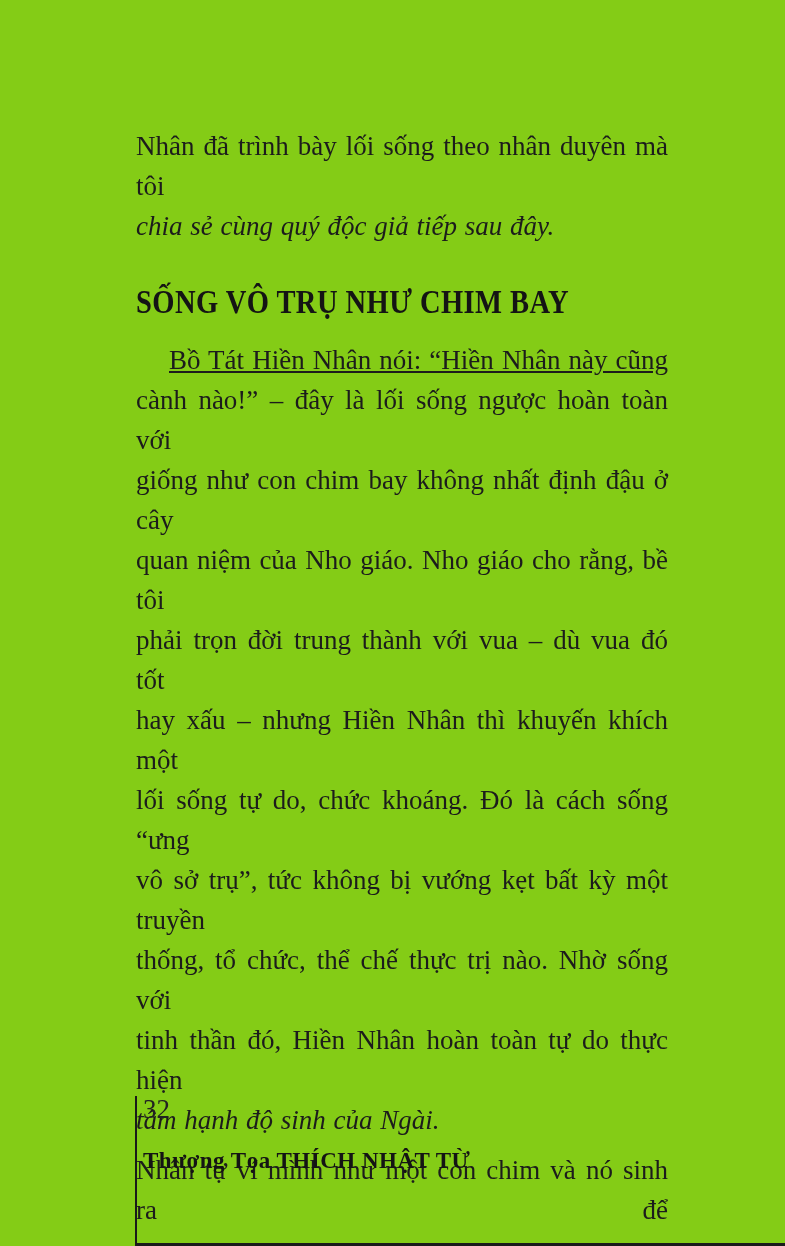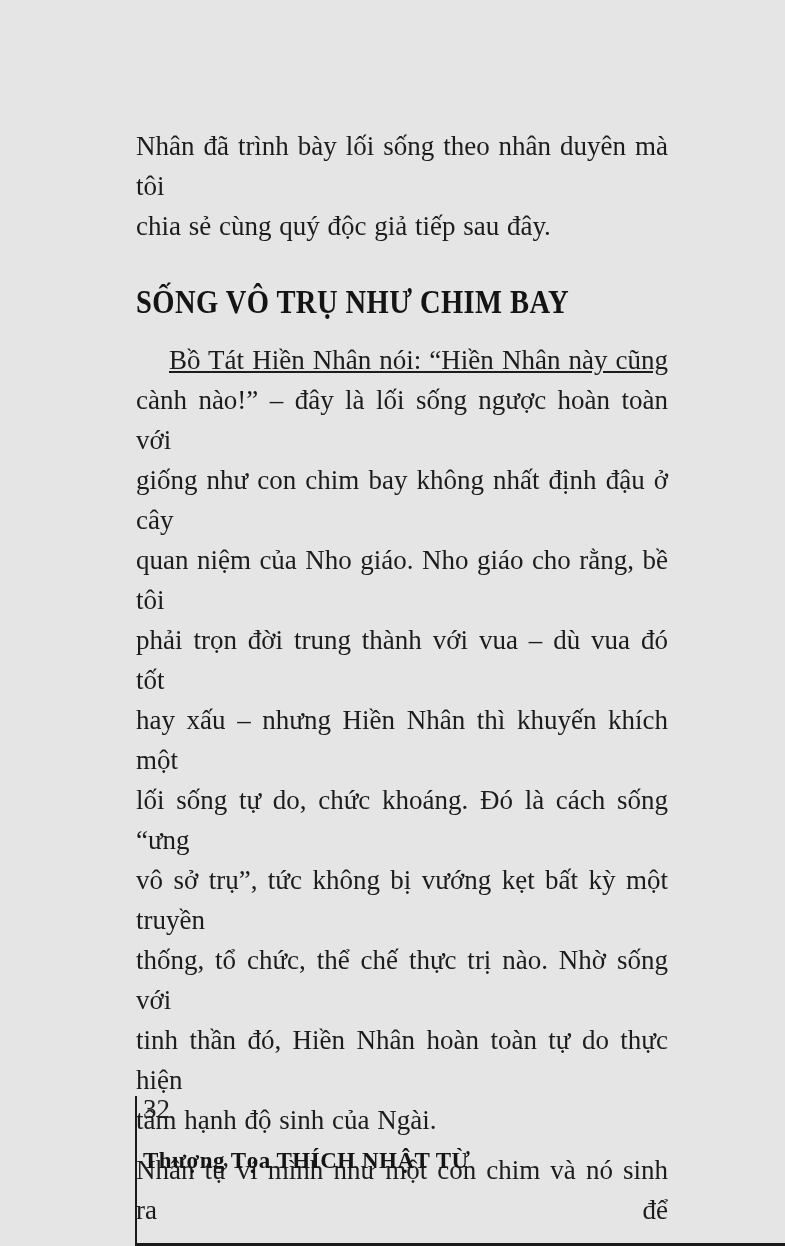--- a/index.html
+++ b/index.html
@@ -1,40 +1,40 @@
 <!DOCTYPE html>
 <html><head>
 <meta charset="utf-8">
 <style>
   html, body { margin: 0; padding: 0; background: #ffffff; }
   .page {
     position: relative;
     width: 785px;
     height: 1246px;
-    background: #e5e5e5;
+    background: #84cc16;
     overflow: hidden;
     font-family: "Liberation Serif", "DejaVu Serif", serif;
     color: #1c1c1c;
   }
   .text-block {
     position: absolute;
     left: 136px;
     top: 126px;
     width: 532px;
   }
   .para { margin: 0; padding: 0; }
   .para .line {
     font-size: 27px;
     line-height: 40px;
     text-align: justify;
     text-align-last: justify;
     white-space: normal;
     word-spacing: 1px;
   }
-  .para .line.last { text-align-last: left; }
+  .para .line.last { text-align-last: left; font-style: italic; }
   .para.indent .line.first { text-indent: 33px; text-decoration: underline; }
   .heading {
     font-size: 34px;
     font-weight: bold;
     letter-spacing: 0.5px;
     margin: 34px 0 16px 0;
     line-height: 44px;
     white-space: nowrap;
     transform: scaleX(0.84);
     transform-origin: left center;

